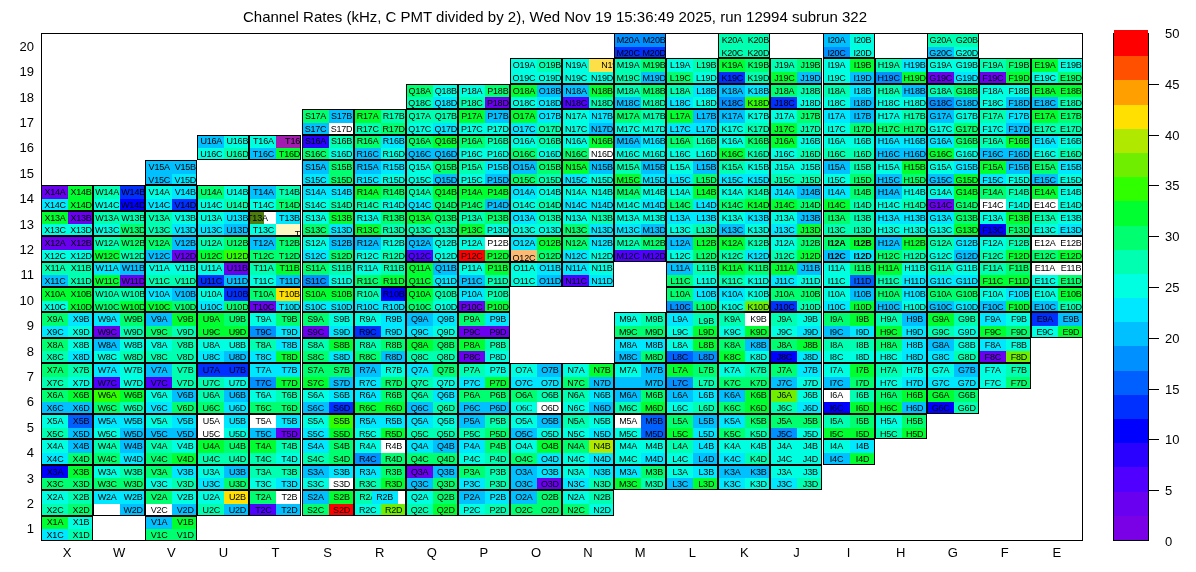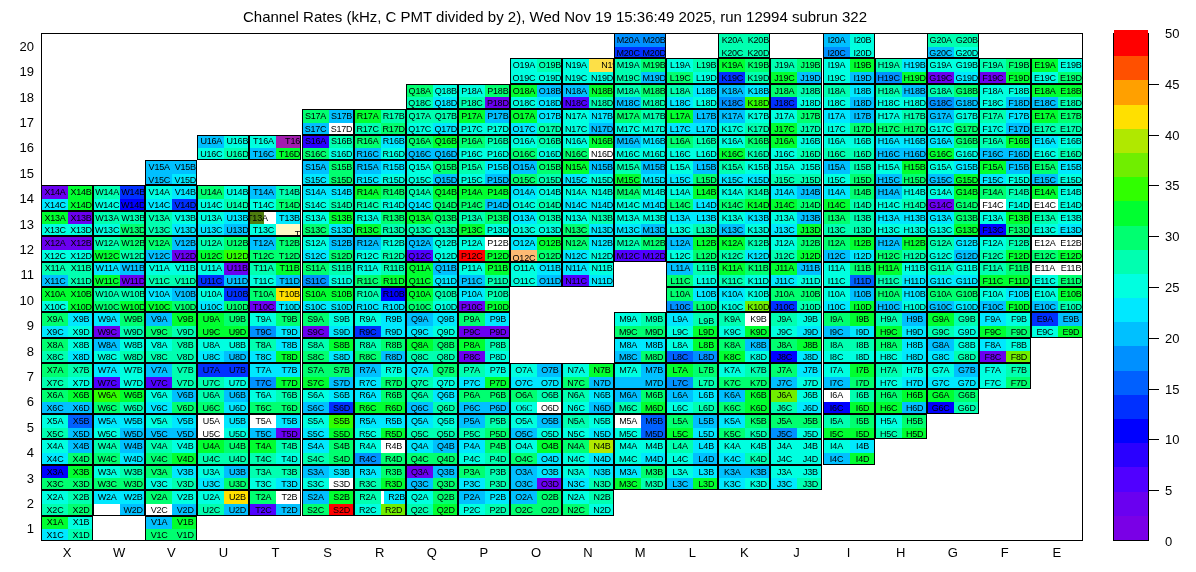--- a/index.html
+++ b/index.html
@@ -616,21 +616,21 @@
           <div class="pad" title="S17B" style="left: 26.05px; top: 0px; width: 26.05px; height: 12.7px; background: rgb(0, 192, 255);">S17B</div>
           <div class="pad" title="S17C" style="left: 0px; top: 12.7px; width: 26.05px; height: 12.7px; background: rgb(0, 192, 255);">S17C</div>
           <div class="pad" title="S17D" style="left: 26.05px; top: 12.7px; width: 26.05px; height: 12.7px; background: rgb(255, 255, 255);">S17D</div>
         </div>
         <div class="cell" style="left: 260.5px; top: 50.8px; width: 52.1px; height: 25.4px;"></div>
         <div class="cell" style="left: 260.5px; top: 25.4px; width: 52.1px; height: 25.4px;"></div>
         <div class="cell" style="left: 260.5px; top: 0px; width: 52.1px; height: 25.4px;"></div>
         <div class="cell" style="left: 312.6px; top: 482.6px; width: 52.1px; height: 25.4px;"></div>
         <div class="cell occ" style="left: 312.6px; top: 457.2px; width: 52.1px; height: 25.4px;">
           <div class="pad" title="R2A" style="left: 0px; top: 0px; width: 26.05px; height: 12.7px; background: rgb(0, 255, 176);">R2A</div>
-          <div class="pad" title="R2B" style="left: 29px; top: 0px; width: 26.05px; height: 12.7px; background: rgb(0, 232, 255); text-align: right;">R2B</div>
+          <div class="pad" title="R2B" style="left: 17px; top: 0px; width: 26.05px; height: 12.7px; background: rgb(0, 232, 255); text-align: right;">R2B</div>
           <div class="pad" title="R2C" style="left: 0px; top: 12.7px; width: 26.05px; height: 12.7px; background: rgb(0, 255, 224);">R2C</div>
           <div class="pad" title="R2D" style="left: 26.05px; top: 12.7px; width: 26.05px; height: 12.7px; background: rgb(112, 238, 0);">R2D</div>
         </div>
         <div class="cell occ" style="left: 312.6px; top: 431.8px; width: 52.1px; height: 25.4px;">
           <div class="pad" title="R3A" style="left: 0px; top: 0px; width: 26.05px; height: 12.7px; background: rgb(0, 232, 255);">R3A</div>
           <div class="pad" title="R3B" style="left: 26.05px; top: 0px; width: 26.05px; height: 12.7px; background: rgb(0, 255, 112);">R3B</div>
           <div class="pad" title="R3C" style="left: 0px; top: 12.7px; width: 26.05px; height: 12.7px; background: rgb(0, 255, 176);">R3C</div>
           <div class="pad" title="R3D" style="left: 26.05px; top: 12.7px; width: 26.05px; height: 12.7px; background: rgb(0, 255, 48);">R3D</div>
         </div>
         <div class="cell occ" style="left: 312.6px; top: 406.4px; width: 52.1px; height: 25.4px;">
@@ -1584,21 +1584,21 @@
           <div class="pad" title="I10B" style="left: 26.05px; top: 0px; width: 26.05px; height: 12.7px; background: rgb(0, 192, 255);">I10B</div>
           <div class="pad" title="I10C" style="left: 0px; top: 12.7px; width: 26.05px; height: 12.7px; background: rgb(0, 232, 255);">I10C</div>
           <div class="pad" title="I10D" style="left: 26.05px; top: 12.7px; width: 26.05px; height: 12.7px; background: rgb(0, 255, 48);">I10D</div>
         </div>
         <div class="cell occ" style="left: 781.5px; top: 228.6px; width: 52.1px; height: 25.4px;">
           <div class="pad" title="I11A" style="left: 0px; top: 0px; width: 26.05px; height: 12.7px; background: rgb(0, 255, 224);">I11A</div>
           <div class="pad" title="I11B" style="left: 26.05px; top: 0px; width: 26.05px; height: 12.7px; background: rgb(0, 255, 112);">I11B</div>
           <div class="pad" title="I11C" style="left: 0px; top: 12.7px; width: 26.05px; height: 12.7px; background: rgb(0, 255, 224);">I11C</div>
           <div class="pad" title="I11D" style="left: 26.05px; top: 12.7px; width: 26.05px; height: 12.7px; background: rgb(0, 96, 255);">I11D</div>
         </div>
-        <div class="cell occ" style="left: 781.5px; top: 203.2px; width: 52.1px; height: 25.4px;">
+        <div class="cell occ" style="left: 781.5px; top: 203.2px; width: 52.1px; height: 25.4px; font-weight: bold;">
           <div class="pad" title="I12A" style="left: 0px; top: 0px; width: 26.05px; height: 12.7px; background: rgb(0, 255, 112);">I12A</div>
           <div class="pad" title="I12B" style="left: 26.05px; top: 0px; width: 26.05px; height: 12.7px; background: rgb(0, 255, 48);">I12B</div>
           <div class="pad" title="I12C" style="left: 0px; top: 12.7px; width: 26.05px; height: 12.7px; background: rgb(0, 192, 255);">I12C</div>
           <div class="pad" title="I12D" style="left: 26.05px; top: 12.7px; width: 26.05px; height: 12.7px; background: rgb(0, 232, 255);">I12D</div>
         </div>
         <div class="cell occ" style="left: 781.5px; top: 177.8px; width: 52.1px; height: 25.4px;">
           <div class="pad" title="I13A" style="left: 0px; top: 0px; width: 26.05px; height: 12.7px; background: rgb(0, 255, 112);">I13A</div>
           <div class="pad" title="I13B" style="left: 26.05px; top: 0px; width: 26.05px; height: 12.7px; background: rgb(0, 255, 176);">I13B</div>
           <div class="pad" title="I13C" style="left: 0px; top: 12.7px; width: 26.05px; height: 12.7px; background: rgb(0, 255, 176);">I13C</div>
           <div class="pad" title="I13D" style="left: 26.05px; top: 12.7px; width: 26.05px; height: 12.7px; background: rgb(0, 255, 176);">I13D</div>

